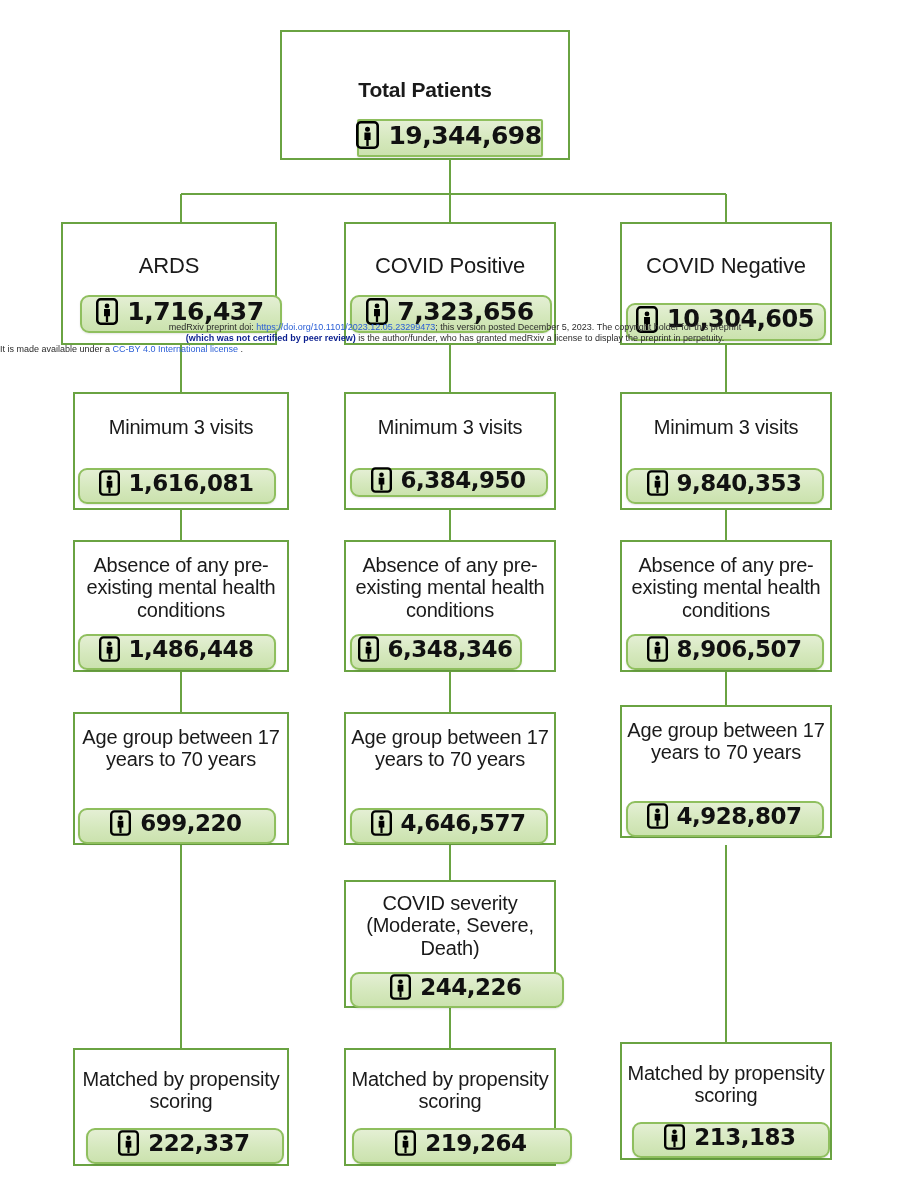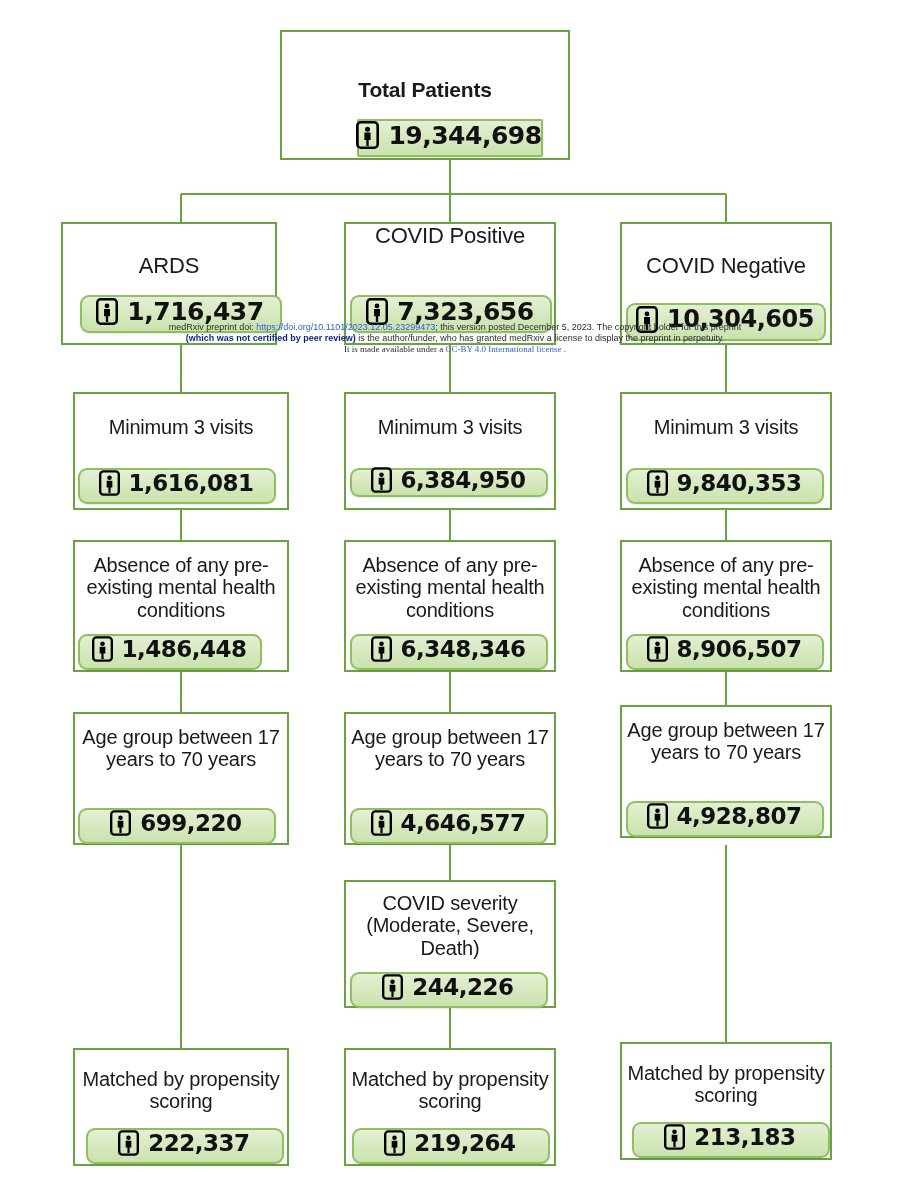--- a/index.html
+++ b/index.html
@@ -81,21 +81,21 @@
     font-family: "Liberation Sans", sans-serif;
     font-size: 9px;
     line-height: 11px;
     color: #2b2b2b;
     z-index: 20;
   }
   #watermark a, #watermark .lnk { color: #2b5fd6; text-decoration: none; }
   #watermark .warn { color: #0b1f8f; font-weight: bold; }
   #watermark .l1 { text-align: center; }
   #watermark .l2 { text-align: center; }
-  #watermark .l3 { text-align: center; font-family: Liberation Serif, serif; }
+  #watermark .l3 { text-align: left; }
 </style>
 </head>
 <body>
 
 <div id="page">
 
   <svg id="connectors" viewBox="0 0 910 1200" width="910" height="1200">
     <g stroke="#6aa342" stroke-width="2.5" fill="none" shape-rendering="crispEdges">
 
       <line x1="450" y1="160" x2="450" y2="194"></line>
@@ -142,21 +142,21 @@
   <div class="badge" style="left:80px; top:295px; width:202px; height:38px;">
     <svg class="person-icon" width="22" height="27" viewBox="0 0 23 28">
       <rect x="1.3" y="1.3" width="20.4" height="25.4" rx="3.5" ry="3.5" fill="none" stroke="#000" stroke-width="2.6"></rect>
       <circle cx="11.5" cy="8.2" r="2.5" fill="#000"></circle>
       <path d="M8.4 11.4h6.2v7.6h-1.9v6.0h-2.4v-6.0H8.4z" fill="#000"></path>
     </svg>
     <span class="count" style="font-size:25px;">1,716,437</span>
   </div>
 
   <div class="flowbox" style="left:344px; top:222px; width:212px; height:123px;">
-    <div class="title" style="font-size:22px; ">COVID Positive</div>
+    <div class="title" style="font-size:22px; margin-top:30px;">COVID Positive</div>
   </div>
   <div class="badge" style="left:350px; top:295px; width:202px; height:38px;">
     <svg class="person-icon" width="22" height="27" viewBox="0 0 23 28">
       <rect x="1.3" y="1.3" width="20.4" height="25.4" rx="3.5" ry="3.5" fill="none" stroke="#000" stroke-width="2.6"></rect>
       <circle cx="11.5" cy="8.2" r="2.5" fill="#000"></circle>
       <path d="M8.4 11.4h6.2v7.6h-1.9v6.0h-2.4v-6.0H8.4z" fill="#000"></path>
     </svg>
     <span class="count" style="font-size:25px;">7,323,656</span>
   </div>
 
@@ -204,33 +204,33 @@
       <rect x="1.3" y="1.3" width="20.4" height="25.4" rx="3.5" ry="3.5" fill="none" stroke="#000" stroke-width="2.6"></rect>
       <circle cx="11.5" cy="8.2" r="2.5" fill="#000"></circle>
         <path d="M8.4 11.4h6.2v7.6h-1.9v6.0h-2.4v-6.0H8.4z" fill="#000"></path>
     </svg>
     <span class="count" style="font-size:23px;">9,840,353</span>
   </div>
 
   <div class="flowbox" style="left:73px; top:540px; width:216px; height:132px;">
     <div class="title" style="font-size:20px; margin-top:12px;">Absence of any pre-existing mental health conditions</div>
   </div>
-  <div class="badge" style="left:78px; top:634px; width:184px; height:36px;">
+  <div class="badge" style="left:78px; top:634px; width:198px; height:36px;">
     <svg class="person-icon" width="21" height="26" viewBox="0 0 23 28">
       <rect x="1.3" y="1.3" width="20.4" height="25.4" rx="3.5" ry="3.5" fill="none" stroke="#000" stroke-width="2.6"></rect>
       <circle cx="11.5" cy="8.2" r="2.5" fill="#000"></circle>
         <path d="M8.4 11.4h6.2v7.6h-1.9v6.0h-2.4v-6.0H8.4z" fill="#000"></path>
     </svg>
     <span class="count" style="font-size:23px;">1,486,448</span>
   </div>
 
   <div class="flowbox" style="left:344px; top:540px; width:212px; height:132px;">
     <div class="title" style="font-size:20px; margin-top:12px;">Absence of any pre-existing mental health conditions</div>
   </div>
-  <div class="badge" style="left:350px; top:634px; width:198px; height:36px;">
+  <div class="badge" style="left:350px; top:634px; width:172px; height:36px;">
     <svg class="person-icon" width="21" height="26" viewBox="0 0 23 28">
       <rect x="1.3" y="1.3" width="20.4" height="25.4" rx="3.5" ry="3.5" fill="none" stroke="#000" stroke-width="2.6"></rect>
       <circle cx="11.5" cy="8.2" r="2.5" fill="#000"></circle>
         <path d="M8.4 11.4h6.2v7.6h-1.9v6.0h-2.4v-6.0H8.4z" fill="#000"></path>
     </svg>
     <span class="count" style="font-size:23px;">6,348,346</span>
   </div>
 
   <div class="flowbox" style="left:620px; top:540px; width:212px; height:132px;">
     <div class="title" style="font-size:20px; margin-top:12px;">Absence of any pre-existing mental health conditions</div>
@@ -276,21 +276,21 @@
       <rect x="1.3" y="1.3" width="20.4" height="25.4" rx="3.5" ry="3.5" fill="none" stroke="#000" stroke-width="2.6"></rect>
       <circle cx="11.5" cy="8.2" r="2.5" fill="#000"></circle>
         <path d="M8.4 11.4h6.2v7.6h-1.9v6.0h-2.4v-6.0H8.4z" fill="#000"></path>
     </svg>
     <span class="count" style="font-size:23px;">4,928,807</span>
   </div>
 
   <div class="flowbox" style="left:344px; top:880px; width:212px; height:128px;">
     <div class="title" style="font-size:20px; margin-top:10px;">COVID severity (Moderate, Severe, Death)</div>
   </div>
-  <div class="badge" style="left:350px; top:972px; width:198px; height:36px;">
+  <div class="badge" style="left:350px; top:972px; width:214px; height:36px;">
     <svg class="person-icon" width="21" height="26" viewBox="0 0 23 28">
       <rect x="1.3" y="1.3" width="20.4" height="25.4" rx="3.5" ry="3.5" fill="none" stroke="#000" stroke-width="2.6"></rect>
       <circle cx="11.5" cy="8.2" r="2.5" fill="#000"></circle>
         <path d="M8.4 11.4h6.2v7.6h-1.9v6.0h-2.4v-6.0H8.4z" fill="#000"></path>
     </svg>
     <span class="count" style="font-size:23px;">244,226</span>
   </div>
 
   <div class="flowbox" style="left:73px; top:1048px; width:216px; height:118px;">
     <div class="title" style="font-size:20px; margin-top:18px;">Matched by propensity scoring</div>
@@ -300,21 +300,21 @@
       <rect x="1.3" y="1.3" width="20.4" height="25.4" rx="3.5" ry="3.5" fill="none" stroke="#000" stroke-width="2.6"></rect>
       <circle cx="11.5" cy="8.2" r="2.5" fill="#000"></circle>
         <path d="M8.4 11.4h6.2v7.6h-1.9v6.0h-2.4v-6.0H8.4z" fill="#000"></path>
     </svg>
     <span class="count" style="font-size:23px;">222,337</span>
   </div>
 
   <div class="flowbox" style="left:344px; top:1048px; width:212px; height:118px;">
     <div class="title" style="font-size:20px; margin-top:18px;">Matched by propensity scoring</div>
   </div>
-  <div class="badge" style="left:352px; top:1128px; width:198px; height:36px;">
+  <div class="badge" style="left:352px; top:1128px; width:220px; height:36px;">
     <svg class="person-icon" width="21" height="26" viewBox="0 0 23 28">
       <rect x="1.3" y="1.3" width="20.4" height="25.4" rx="3.5" ry="3.5" fill="none" stroke="#000" stroke-width="2.6"></rect>
       <circle cx="11.5" cy="8.2" r="2.5" fill="#000"></circle>
         <path d="M8.4 11.4h6.2v7.6h-1.9v6.0h-2.4v-6.0H8.4z" fill="#000"></path>
     </svg>
     <span class="count" style="font-size:23px;">219,264</span>
   </div>
 
   <div class="flowbox" style="left:620px; top:1042px; width:212px; height:118px;">
     <div class="title" style="font-size:20px; margin-top:18px;">Matched by propensity scoring</div>

